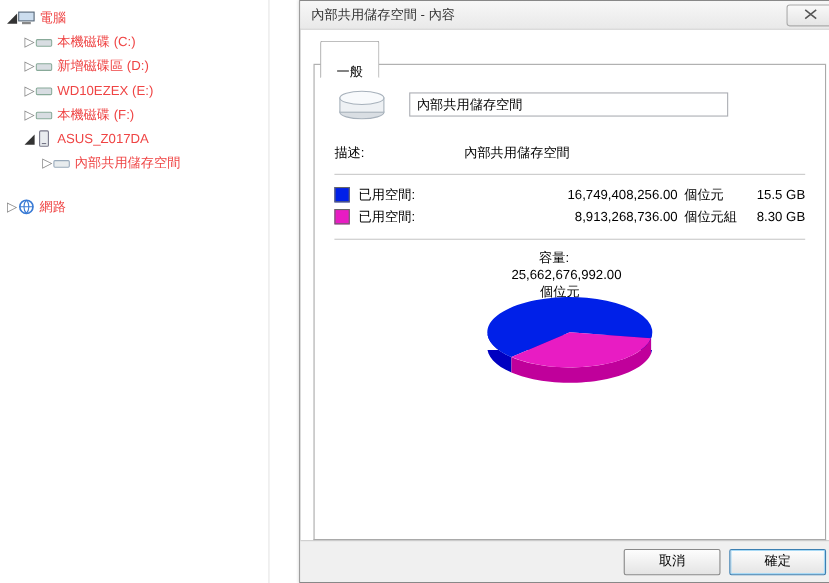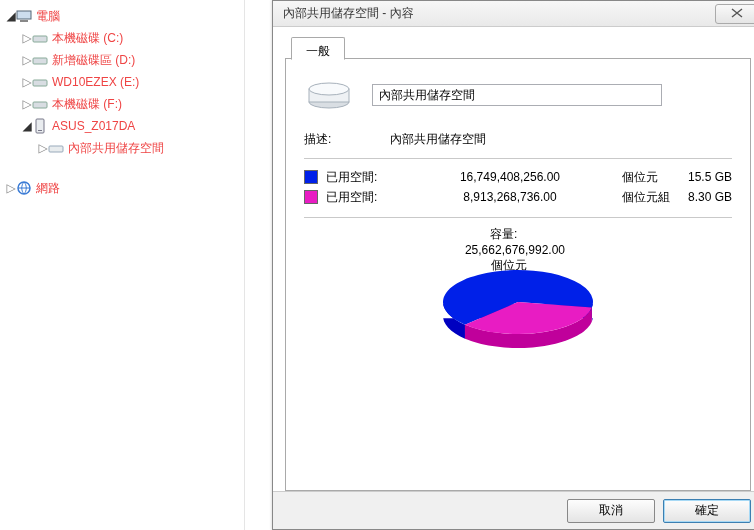--- a/index.html
+++ b/index.html
@@ -17,39 +17,39 @@
 
 .ico { width:16px; height:16px; display:inline-flex; align-items:center; justify-content:center; }
 
 .dialog { position: absolute; left: 272px; top: 0; width: 492px; height: 530px; background: #fff; border: 1px solid #888; box-shadow: 0 0 3px rgba(0,0,0,.2); display:flex; flex-direction:column; }
 .titlebar { height: 28px; background: linear-gradient(#f7f7f7,#e9e9e9); display:flex; align-items:center; padding: 0 4px 0 10px; border-bottom:1px solid #ccc; }
 .titlebar .title { flex:1; color:#333; }
 .closebtn { width: 44px; height: 20px; border:1px solid #aaa; border-radius:3px; background:linear-gradient(#f9f9f9,#e5e5e5); display:flex; align-items:center; justify-content:center; cursor:pointer; }
 
 .body { flex:1; padding: 8px 12px 0 12px; position:relative; }
 .tabbar { position:relative; height:24px; border-bottom:1px solid #a9a9a9; }
-.tab { position:absolute; left:6px; top:2px; height:23px; padding:2px 14px; line-height:22px; border:1px solid #a9a9a9; border-bottom:1px solid #fff; background:#fff; border-radius:2px 2px 0 0; }
+.tab { position:absolute; left:6px; top:2px; height:23px; padding:16px 14px; line-height:22px; border:1px solid #a9a9a9; border-bottom:1px solid #fff; background:#fff; border-radius:2px 2px 0 0; }
 .tabcontent { border:1px solid #a9a9a9; border-top:none; padding:18px 18px 10px 18px; position:relative; height:432px; }
 
 .row { display:flex; align-items:center; }
 .drive-icon { width:50px; height:36px; }
 .namebox { margin-left:18px; width:290px; height:22px; border:1px solid #abadb3; padding:2px 6px; }
 
 .kv { display:flex; margin-top:8px; }
 .kv .k { width:86px; color:#000; }
 .kv .v { color:#000; }
 
 .sep { border:none; border-top:1px solid #c9c9c9; margin:10px 0 8px 0; }
 
 .space-row { display:flex; align-items:center; height:20px; }
 .sq { width:14px; height:14px; margin-right:8px; border:1px solid #666; }
 .sq.blue { background:#0020e8; }
 .sq.mag { background:#e81cc3; }
 .space-row .lbl { width:78px; }
-.space-row .bytes { flex:1; text-align:center; padding-right:6px; }
+.space-row .bytes { flex:1; text-align:right; padding-right:6px; }
 .space-row .unit { width:54px; }
 .space-row .hr { width:56px; text-align:right; }
 
 .cap-row { display:flex; align-items:center; height:22px; margin-top:4px;flex-direction:column; }
 .cap-row .lbl { width:100px; padding-left:22px; }
 .cap-row .bytes { flex:1; text-align:right; padding-right:6px; }
 .cap-row .unit { width:54px; }
 .cap-row .hr { width:56px; text-align:right; }
 
 .pie-wrap { display:flex; justify-content:center; margin-top:10px; }
@@ -159,21 +159,21 @@
       <div class="row">
         <span class="drive-icon">
           <svg width="50" height="36">
               <ellipse cx="25" cy="25" rx="20" ry="6" fill="#d9dee3" stroke="#a7b1bb"></ellipse>
               <rect x="5" y="12" width="40" height="13" fill="#eef1f4" stroke="#a7b1bb"></rect>
               <ellipse cx="25" cy="12" rx="20" ry="6" fill="#f8fafc" stroke="#a7b1bb"></ellipse>
             </svg>
         </span>
         <input class="namebox" value="內部共用儲存空間" style="">
       </div>
-      <div class="kv" style="margin-top:18px;">
+      <div class="kv" style="margin-top:18px;gap:32px;">
         <div class="k">描述:</div>
         <div class="v">內部共用儲存空間</div>
       </div>
       <hr class="sep">
       <div class="space-row">
         <div class="sq blue"></div>
         <div class="lbl">已用空間:</div>
         <div class="bytes">16,749,408,256.00</div>
         <div class="unit">個位元</div>
         <div class="hr">15.5 GB</div>

